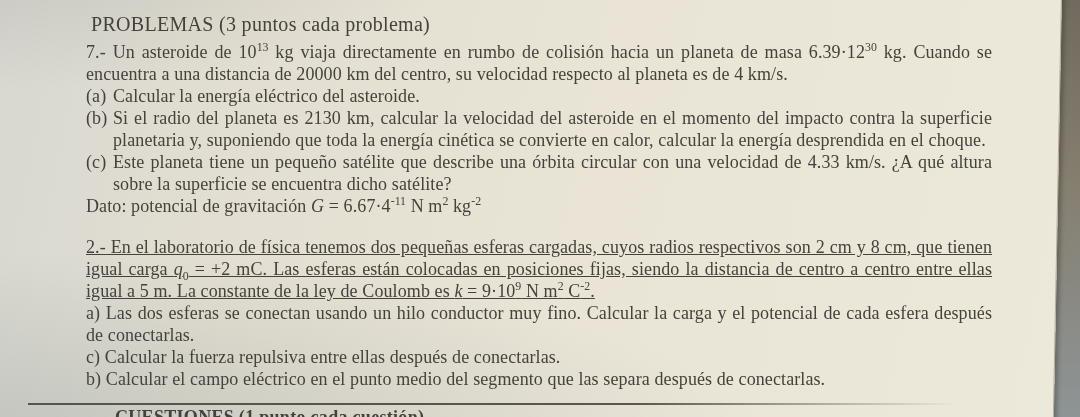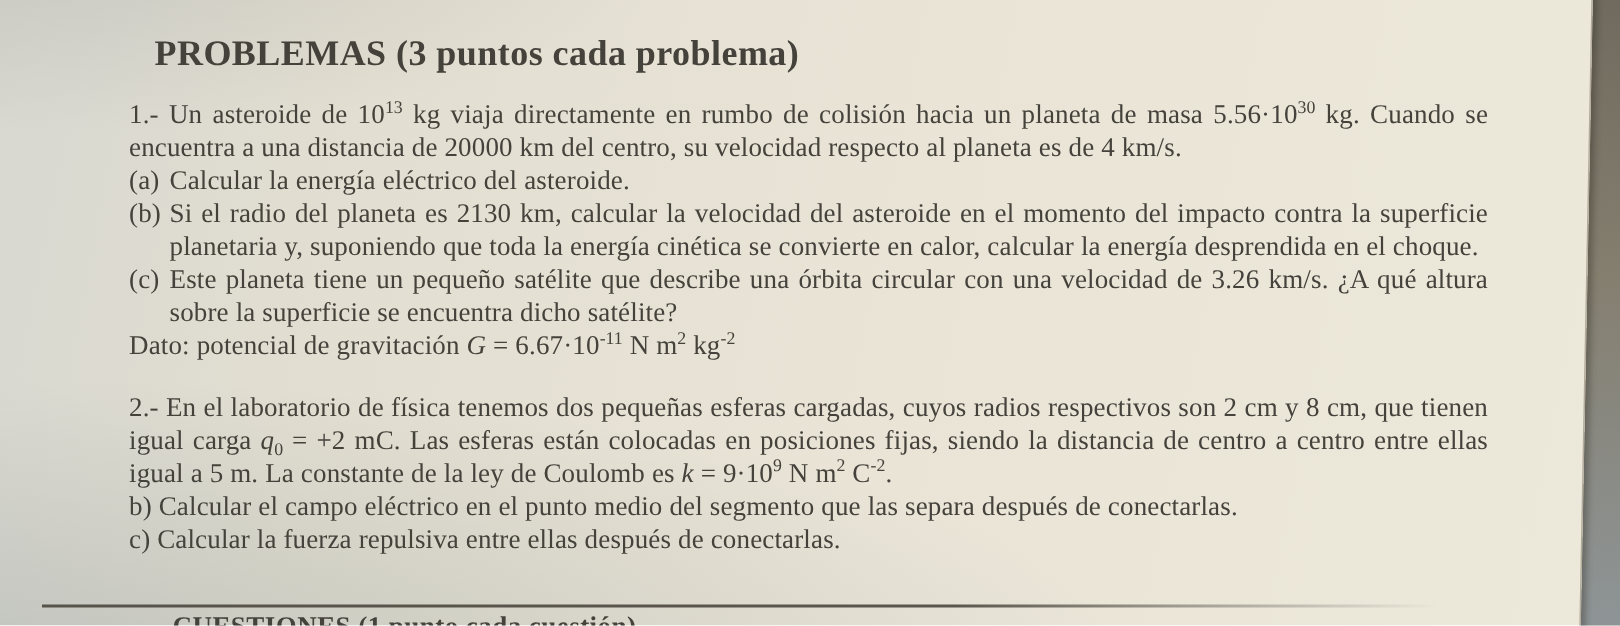--- a/index.html
+++ b/index.html
@@ -30,28 +30,28 @@
   }
 
   .content {
     position: absolute; left: 86px; top: 7px; width: 906px;
     color: var(--ink, #45423c);
     font-size: 18px; line-height: 22px;
     letter-spacing: 0.1px;
   }
 
   h1.title {
-    margin: 17px; padding: 0;
-    font-size: 24px; line-height: 24px;
-    font-weight: bold; letter-spacing: 0.3px;
+    margin: 5px; padding: 0;
+    font-size: 20px; line-height: 24px;
+    font-weight: normal; letter-spacing: 0.3px;
     color: var(--ink, #45423c);
   }
 
   p.para { margin: 0; text-align: justify; }
-  p.gap-before { margin-top: 19px; }
+  p.gap-before { margin-top: 19px; text-decoration: underline; }
 
   .hang-item { display: flex; }
   .hang-item .lbl { flex: 0 0 27px; }
   .hang-item .itxt { flex: 1; text-align: justify; }
 
   sup { font-size: 0.66em; line-height: 0; vertical-align: super; letter-spacing: 0; }
   sub { font-size: 0.66em; line-height: 0; vertical-align: sub; letter-spacing: 0; }
   i   { font-style: italic; }
 
   
@@ -72,45 +72,46 @@
 </style>
 </head>
 <body>
 
 <div class="photo">
 
   <div class="content">
 
     <h1 class="title">PROBLEMAS (3 puntos cada problema)</h1>
 
-    <p class="para"><span>1.- Un asteroide de 10</span><sup>13</sup><span> kg viaja directamente en rumbo de colisión hacia un planeta de masa 5.56·10</span><sup>30</sup><span> kg. Cuando se encuentra a una distancia de 20000 km del centro, su velocidad respecto al planeta es de 4 km/s.</span></p>
+    <p class="para"><span>7.- Un asteroide de 10</span><sup>13</sup><span> kg viaja directamente en rumbo de colisión hacia un planeta de masa 6.39·12</span><sup>30</sup><span> kg. Cuando se encuentra a una distancia de 20000 km del centro, su velocidad respecto al planeta es de 4 km/s.</span></p>
 
     <div class="hang-item">
       <span class="lbl">(a)</span>
       <div class="itxt"><span>Calcular la energía eléctrico del asteroide.</span></div>
     </div>
 
     <div class="hang-item">
       <span class="lbl">(b)</span>
       <div class="itxt"><span>Si el radio del planeta es 2130 km, calcular la velocidad del asteroide en el momento del impacto contra la superficie planetaria y, suponiendo que toda la energía cinética se convierte en calor, calcular la energía desprendida en el choque.</span></div>
     </div>
 
     <div class="hang-item">
       <span class="lbl">(c)</span>
-      <div class="itxt"><span>Este planeta tiene un pequeño satélite que describe una órbita circular con una velocidad de 3.26 km/s. ¿A qué altura sobre la superficie se encuentra dicho satélite?</span></div>
+      <div class="itxt"><span>Este planeta tiene un pequeño satélite que describe una órbita circular con una velocidad de 4.33 km/s. ¿A qué altura sobre la superficie se encuentra dicho satélite?</span></div>
     </div>
 
-    <p class="para"><span>Dato: potencial de gravitación </span><i>G</i><span> = 6.67·10</span><sup>-11</sup><span> N m</span><sup>2</sup><span> kg</span><sup>-2</sup></p>
+    <p class="para"><span>Dato: potencial de gravitación </span><i>G</i><span> = 6.67·4</span><sup>-11</sup><span> N m</span><sup>2</sup><span> kg</span><sup>-2</sup></p>
 
     <p class="para gap-before"><span>2.- En el laboratorio de física tenemos dos pequeñas esferas cargadas, cuyos radios respectivos son 2 cm y 8 cm, que tienen igual carga </span><i>q</i><sub>0</sub><span> = +2 mC. Las esferas están colocadas en posiciones fijas, siendo la distancia de centro a centro entre ellas igual a 5 m. La constante de la ley de Coulomb es </span><i>k</i><span> = 9·10</span><sup>9</sup><span> N m</span><sup>2</sup><span> C</span><sup>-2</sup><span>.</span></p>
 
+    <p class="para"><span>a) Las dos esferas se conectan usando un hilo conductor muy fino. Calcular la carga y el potencial de cada esfera después de conectarlas.</span></p>
+
+    <p class="para"><span>c) Calcular la fuerza repulsiva entre ellas después de conectarlas.</span></p>
 
     <p class="para"><span>b) Calcular el campo eléctrico en el punto medio del segmento que las separa después de conectarlas.</span></p>
-
-    <p class="para"><span>c) Calcular la fuerza repulsiva entre ellas después de conectarlas.</span></p>
 
   </div>
 
   <div class="section-rule"></div>
 
   <div class="footer-partial">CUESTIONES (1 punto cada cuestión)</div>
 
   <div class="edge-strip"></div>
 
 </div>

